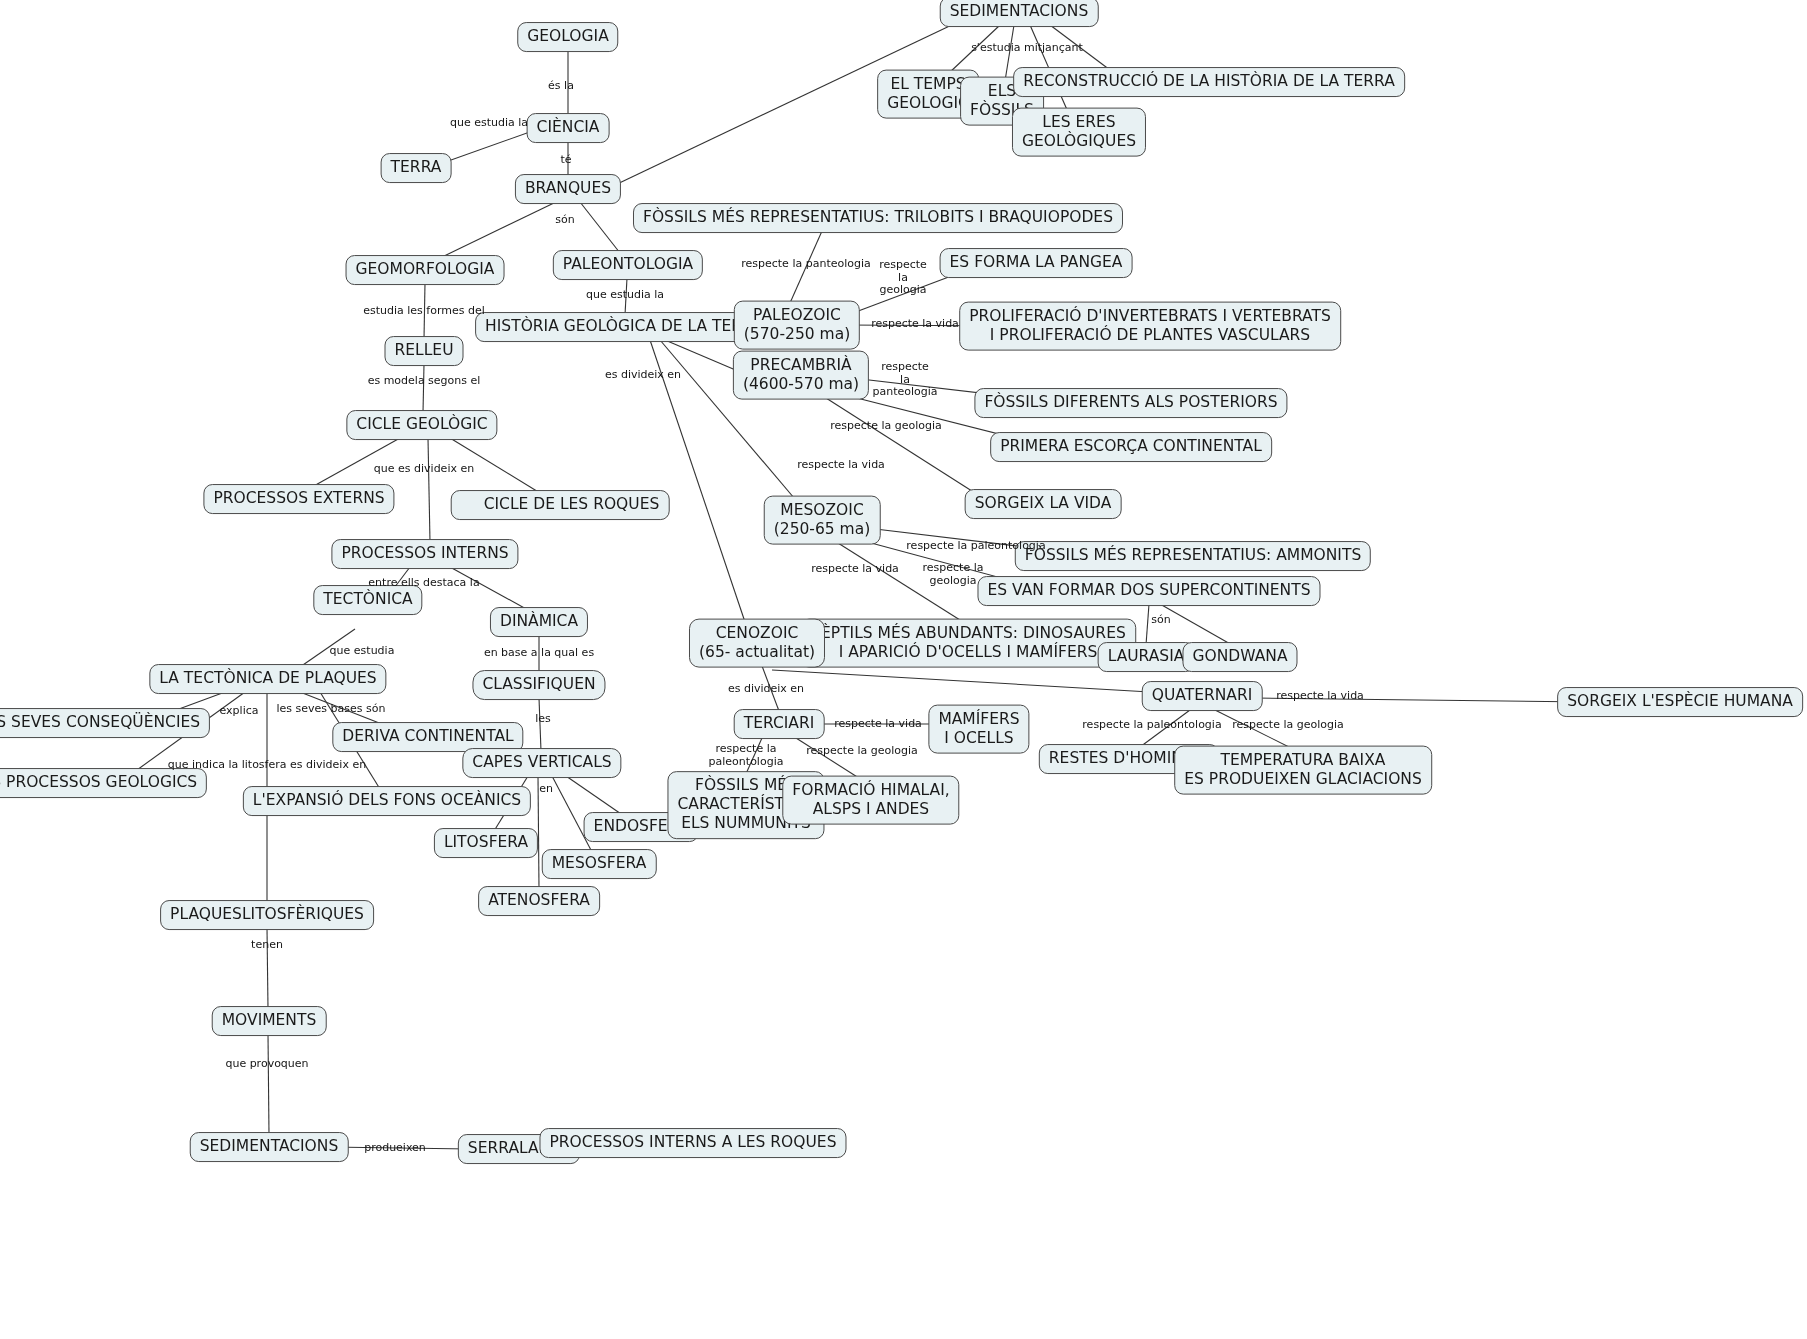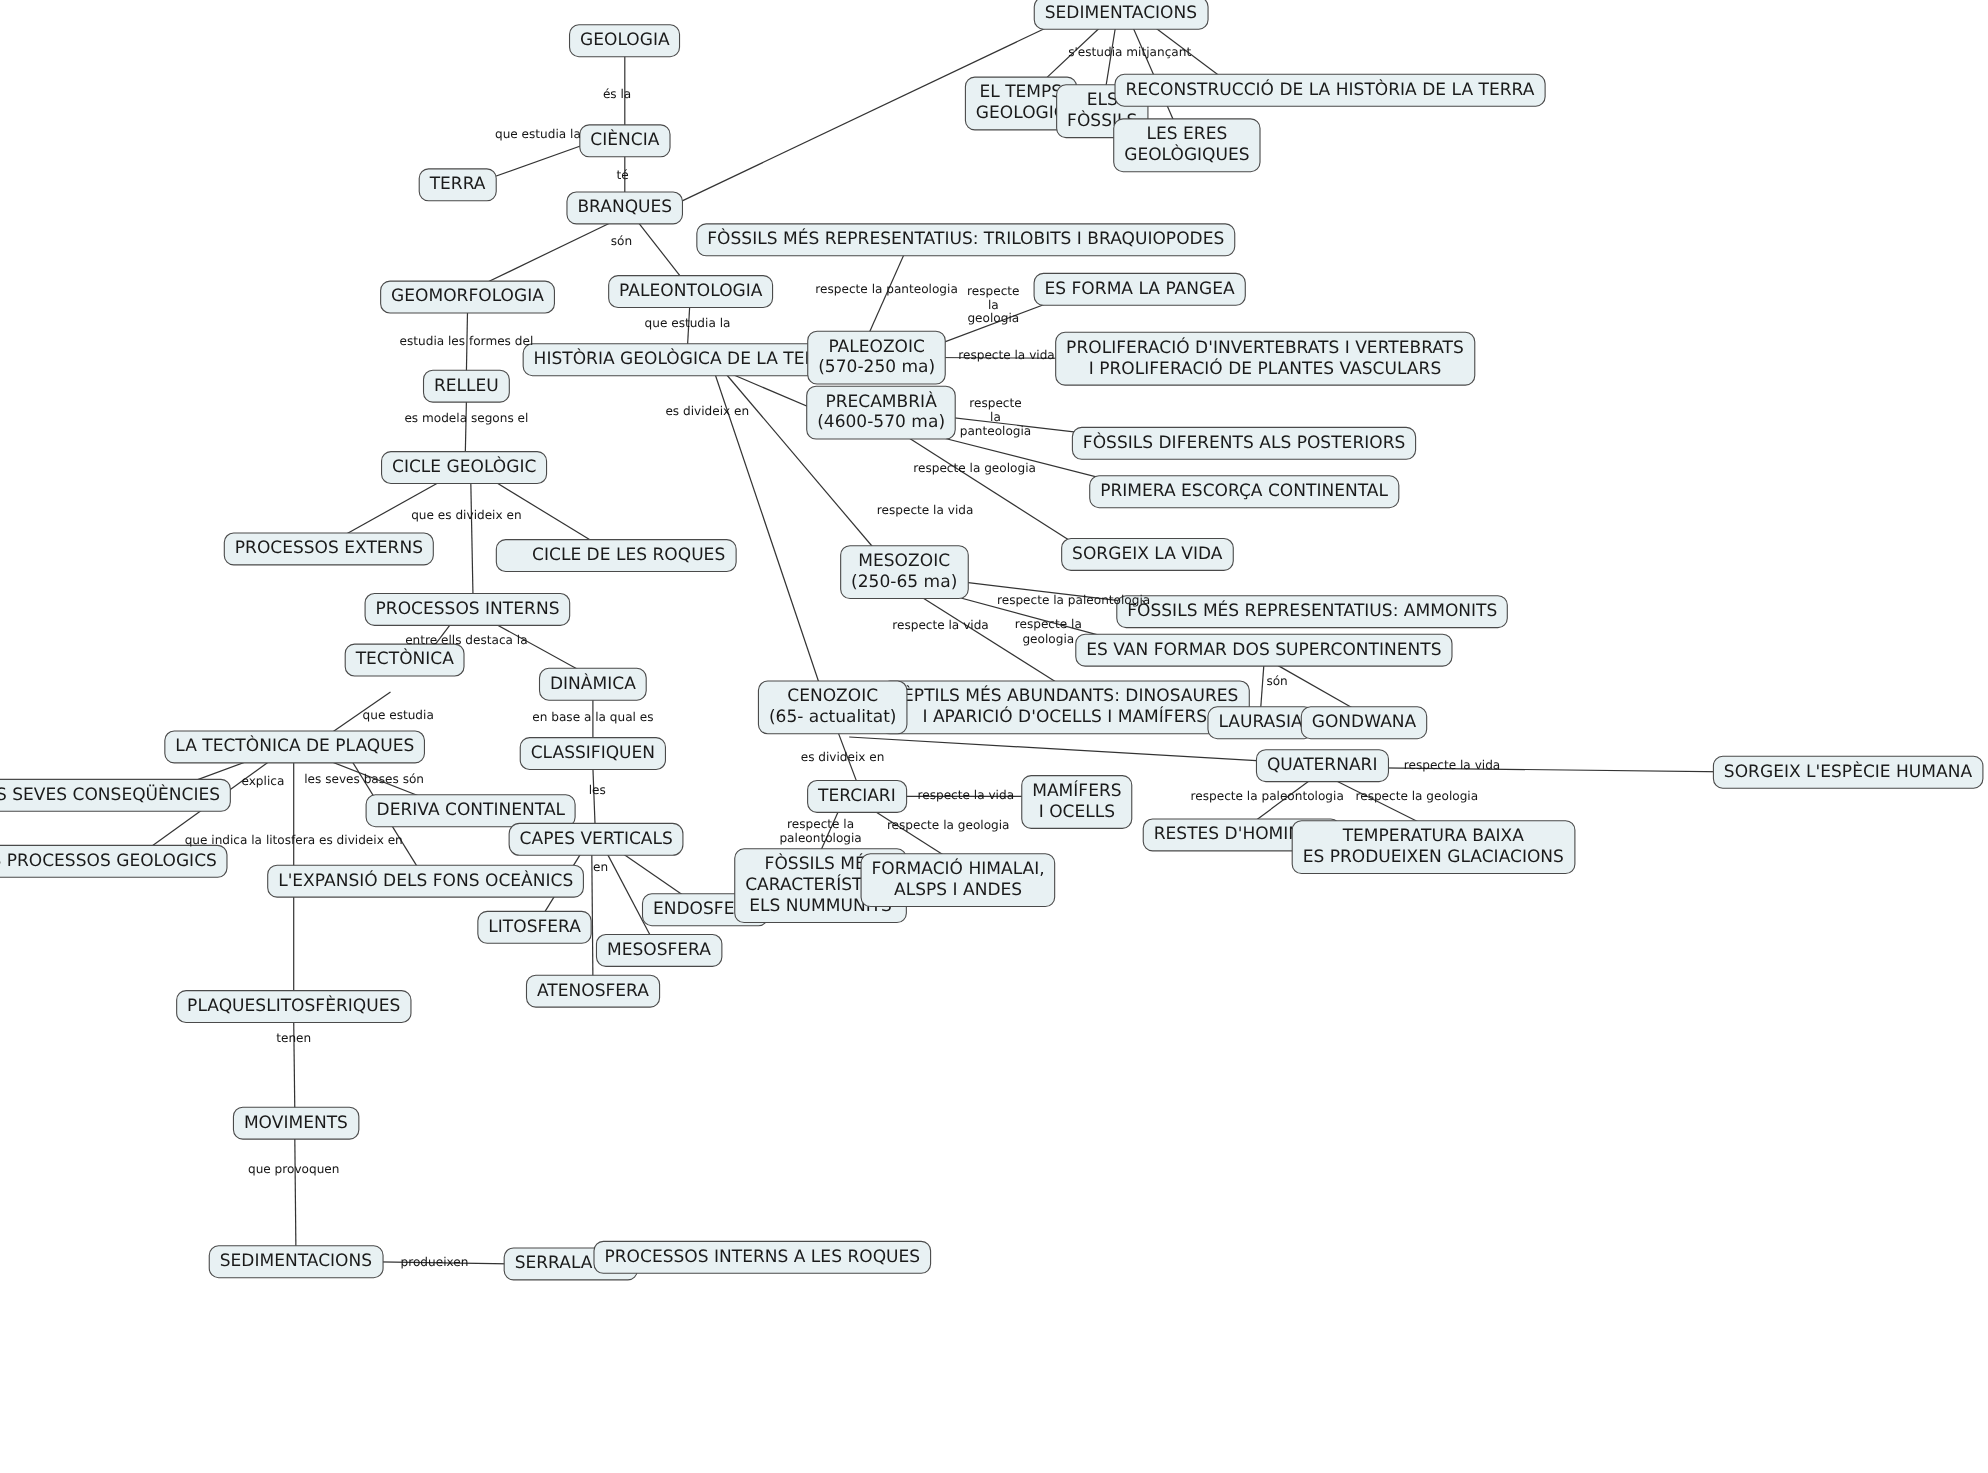--- a/index.html
+++ b/index.html
@@ -122,21 +122,21 @@
       <div class="node" style="left: 425px; top: 270px; min-width: 132px; min-height: 26px;">GEOMORFOLOGIA</div>
       <div class="node" style="left: 628px; top: 265px; min-width: 124px; min-height: 26px;">PALEONTOLOGIA</div>
       <div class="node" style="left: 424px; top: 351px; min-width: 68px; min-height: 26px;">RELLEU</div>
       <div class="node" style="left: 422px; top: 425px; min-width: 122px; min-height: 26px;">CICLE GEOLÒGIC</div>
       <div class="node" style="left: 299px; top: 499px; min-width: 146px; min-height: 26px;">PROCESSOS EXTERNS</div>
       <div class="node" style="left: 560px; top: 505px; min-width: 152px; min-height: 26px; padding-left: 32px;">CICLE DE LES ROQUES</div>
       <div class="node" style="left: 425px; top: 554px; min-width: 148px; min-height: 26px;">PROCESSOS INTERNS</div>
       <div class="node" style="left: 368px; top: 600px; min-width: 94px; min-height: 26px; text-align: right;">TECTÒNICA</div>
       <div class="node" style="left: 539px; top: 622px; min-width: 88px; min-height: 26px;">DINÀMICA</div>
       <div class="node" style="left: 268px; top: 679px; min-width: 172px; min-height: 26px;">LA TECTÒNICA DE PLAQUES</div>
-      <div class="node" style="left: 539px; top: 685px; min-width: 110px; min-height: 26px;">CLASSIFIQUEN</div>
+      <div class="node" style="left: 539px; top: 685px; min-width: 110px; min-height: 26px; border-radius: 12px;">CLASSIFIQUEN</div>
       <div class="node" style="left: 89px; top: 723px; min-width: 170px; min-height: 26px;">LES SEVES CONSEQÜÈNCIES</div>
       <div class="node" style="left: 428px; top: 737px; min-width: 146px; min-height: 26px;">DERIVA CONTINENTAL</div>
       <div class="node" style="left: 542px; top: 763px; min-width: 124px; min-height: 26px; border-radius: 10px;">CAPES VERTICALS</div>
       <div class="node" style="left: 85px; top: 783px; min-width: 172px; min-height: 26px;">ELS PROCESSOS GEOLOGICS</div>
       <div class="node" style="left: 387px; top: 801px; min-width: 204px; min-height: 26px;">L'EXPANSIÓ DELS FONS OCEÀNICS</div>
       <div class="node" style="left: 641px; top: 827px; min-width: 94px; min-height: 26px;">ENDOSFERA</div>
       <div class="node" style="left: 486px; top: 843px; min-width: 82px; min-height: 26px;">LITOSFERA</div>
       <div class="node" style="left: 599px; top: 864px; min-width: 96px; min-height: 26px;">MESOSFERA</div>
       <div class="node" style="left: 539px; top: 901px; min-width: 100px; min-height: 26px;">ATENOSFERA</div>
       <div class="node" style="left: 267px; top: 915px; min-width: 156px; min-height: 26px;">PLAQUESLITOSFÈRIQUES</div>
@@ -163,21 +163,21 @@
 (4600-570 ma)</div>
       <div class="node" style="left: 1131px; top: 403px; min-width: 216px; min-height: 26px;">FÒSSILS DIFERENTS ALS POSTERIORS</div>
       <div class="node" style="left: 1131px; top: 447px; min-width: 196px; min-height: 26px;">PRIMERA ESCORÇA CONTINENTAL</div>
       <div class="node" style="left: 1043px; top: 504px; min-width: 116px; min-height: 26px;">SORGEIX LA VIDA</div>
       <div class="node" style="left: 822px; top: 520px; min-width: 88px; min-height: 44px;">MESOZOIC
 (250-65 ma)</div>
       <div class="node" style="left: 1193px; top: 556px; min-width: 252px; min-height: 26px;">FÒSSILS MÉS REPRESENTATIUS: AMMONITS</div>
       <div class="node" style="left: 1149px; top: 591px; min-width: 238px; min-height: 26px;">ES VAN FORMAR DOS SUPERCONTINENTS</div>
       <div class="node" style="left: 968px; top: 643px; min-width: 234px; min-height: 44px;">RÈPTILS MÉS ABUNDANTS: DINOSAURES
 I APARICIÓ D'OCELLS I MAMÍFERS</div>
-      <div class="node" style="left: 757px; top: 643px; min-width: 104px; min-height: 44px;">CENOZOIC
+      <div class="node" style="left: 757px; top: 643px; min-width: 104px; min-height: 44px; border-radius: 10px;">CENOZOIC
 (65- actualitat)</div>
       <div class="node" style="left: 1146px; top: 657px; min-width: 84px; min-height: 26px;">LAURASIA</div>
       <div class="node" style="left: 1240px; top: 657px; min-width: 96px; min-height: 26px;">GONDWANA</div>
       <div class="node" style="left: 1202px; top: 696px; min-width: 104px; min-height: 26px;">QUATERNARI</div>
       <div class="node" style="left: 779px; top: 724px; min-width: 80px; min-height: 26px;">TERCIARI</div>
       <div class="node" style="left: 979px; top: 729px; min-width: 82px; min-height: 42px;">MAMÍFERS
 I OCELLS</div>
       <div class="node" style="left: 1680px; top: 702px; min-width: 180px; min-height: 26px;">SORGEIX L'ESPÈCIE HUMANA</div>
       <div class="node" style="left: 1129px; top: 759px; min-width: 138px; min-height: 26px;">RESTES D'HOMINIDS</div>
       <div class="node" style="left: 1303px; top: 770px; min-width: 186px; min-height: 42px;">TEMPERATURA BAIXA

